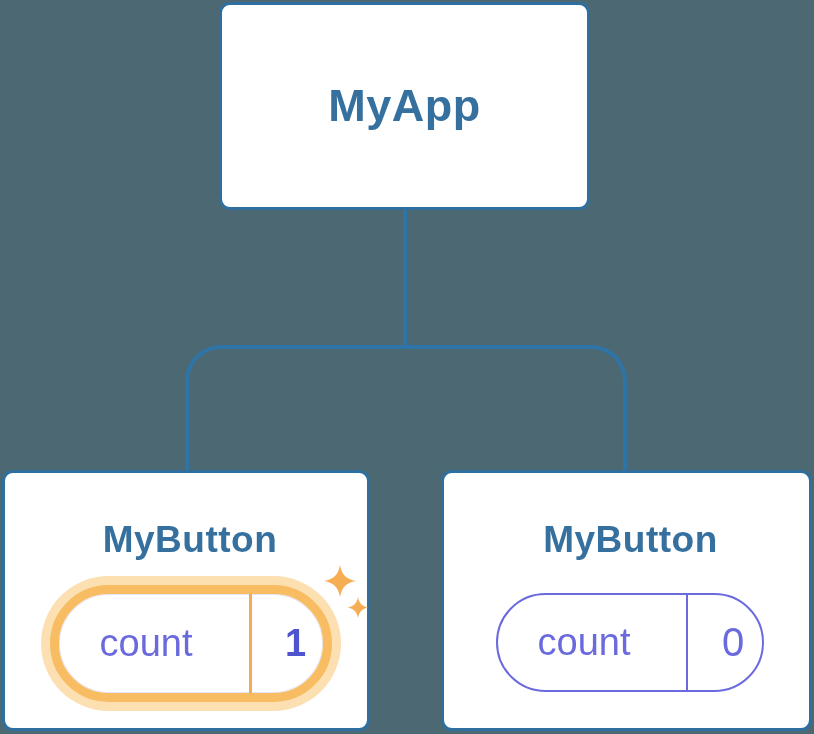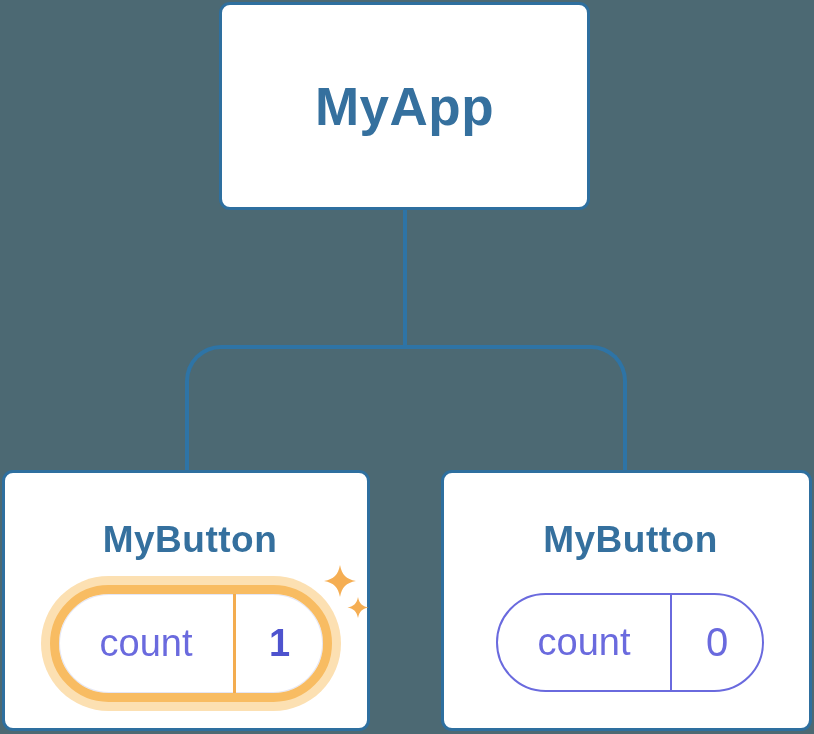--- a/index.html
+++ b/index.html
@@ -20,42 +20,42 @@
   }
   .app-card{left:219px;top:2px;width:371px;height:208px;display:flex;align-items:center;justify-content:center;}
   .btn-card-left{left:2px;top:470px;width:368px;height:261px;}
   .btn-card-right{left:441px;top:470px;width:371px;height:261px;}
   .card-title{
     color:#35709E;
     font-weight:600;
     letter-spacing:.5px;
     text-align:center;
   }
-  .app-card .card-title{font-size:53px;}
+  .app-card .card-title{font-size:45px;}
   .btn-title{
     position:absolute;left:8px;right:0;top:46px;
     font-size:37px;color:#35709E;font-weight:600;text-align:center;letter-spacing:.5px;
   }
   
   .stem{
     position:absolute;left:403px;top:210px;width:4px;height:137px;
     background:#2E74A6;
   }
   .bracket{
     position:absolute;left:185px;top:345px;width:442px;height:126px;
     border-top:4px solid #2E74A6;
     border-left:4px solid #2E74A6;
     border-right:4px solid #2E74A6;
     border-radius:36px 36px 0 0;
   }
   
   .pill{
     position:absolute;
     background:#FFFFFF;
-    display:flex;align-items:stretch;
+    display:flex;align-items:stretch;gap:16px;
   }
   .pill-hot{
     left:45px;top:112px;width:282px;height:117px;
     border:9px solid #F8BC62;
     border-radius:60px;
     box-shadow:0 0 0 9px #FCE0B2, inset 0 0 0 1px rgba(130,140,210,.22);
   }
   .pill-cold{
     left:52px;top:120px;width:268px;height:99px;
     border:2px solid #6A6ADE;

